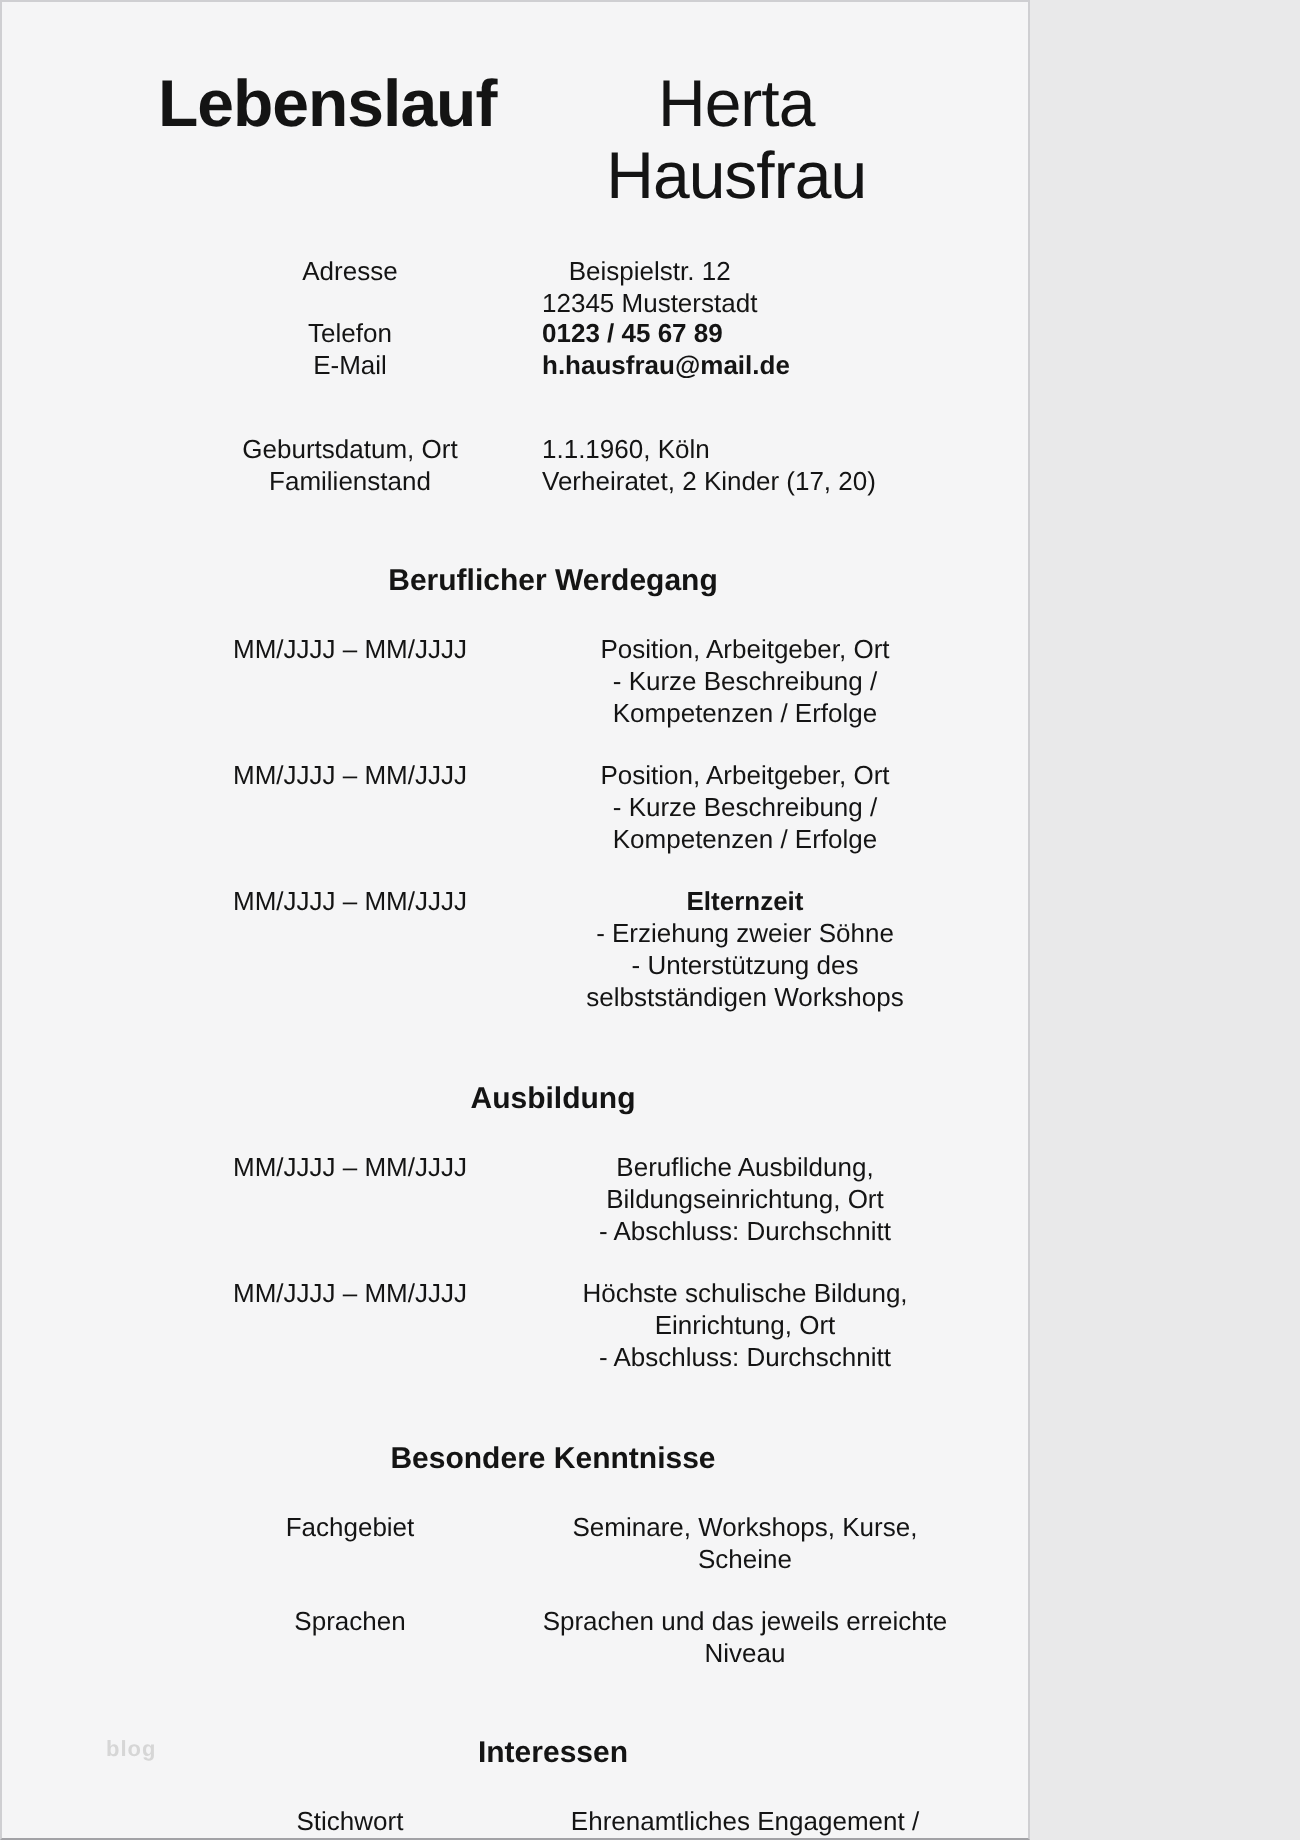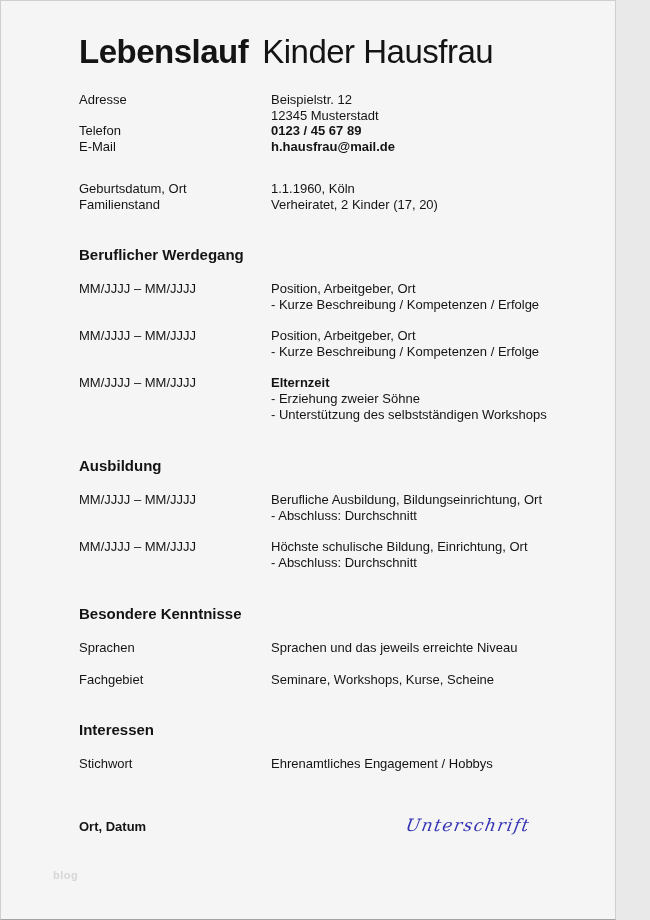--- a/index.html
+++ b/index.html
@@ -3,26 +3,27 @@
 <meta charset="utf-8">
 <style>
   * { margin: 0; padding: 0; box-sizing: border-box; }
   html, body { background: #e9e9ea; }
   body {
     font-family: "Liberation Sans", sans-serif;
     color: #141414;
   }
   .page {
     position: relative;
-    width: 616px;
+    width: 515px;
     height: 920px;
     background: #f5f5f6;
     border: 1px solid #cfcfd2;
     border-bottom-color: #a2a2a6;
     overflow: hidden;
+    text-align: center;
   }
   .content {
     padding: 33px 40px 0 78px;
   }
 
   
   .title-row {
     display: flex;
     align-items: baseline;
     gap: 14px;
@@ -98,21 +99,21 @@
   }
 </style>
 </head>
 <body>
 
 <div class="page">
   <div class="content">
 
     <div class="title-row">
       <span class="title-bold">Lebenslauf</span>
-      <span class="title-name">Kinder Hausfrau</span>
+      <span class="title-name">Herta Hausfrau</span>
     </div>
 
     <div class="contact">
       <div class="row">
         <span class="lbl">Adresse</span>
         <span class="val">
           <div>Beispielstr. 12</div>
           <div>12345 Musterstadt</div>
         </span>
       </div>
@@ -174,26 +175,26 @@
         <span class="edetail">
           <div>Höchste schulische Bildung, Einrichtung, Ort</div>
           <div>- Abschluss: Durchschnitt</div>
         </span>
       </div>
     </div>
 
     <div class="section-heading">Besondere Kenntnisse</div>
     <div>
       <div class="row kvrow">
+        <span class="lbl">Fachgebiet</span>
+        <span class="val">Seminare, Workshops, Kurse, Scheine</span>
+      </div>
+      <div class="row kvrow">
         <span class="lbl">Sprachen</span>
         <span class="val">Sprachen und das jeweils erreichte Niveau</span>
-      </div>
-      <div class="row kvrow">
-        <span class="lbl">Fachgebiet</span>
-        <span class="val">Seminare, Workshops, Kurse, Scheine</span>
       </div>
     </div>
 
     <div class="section-heading">Interessen</div>
     <div>
       <div class="row kvrow">
         <span class="lbl">Stichwort</span>
         <span class="val">Ehrenamtliches Engagement / Hobbys</span>
       </div>
     </div>

